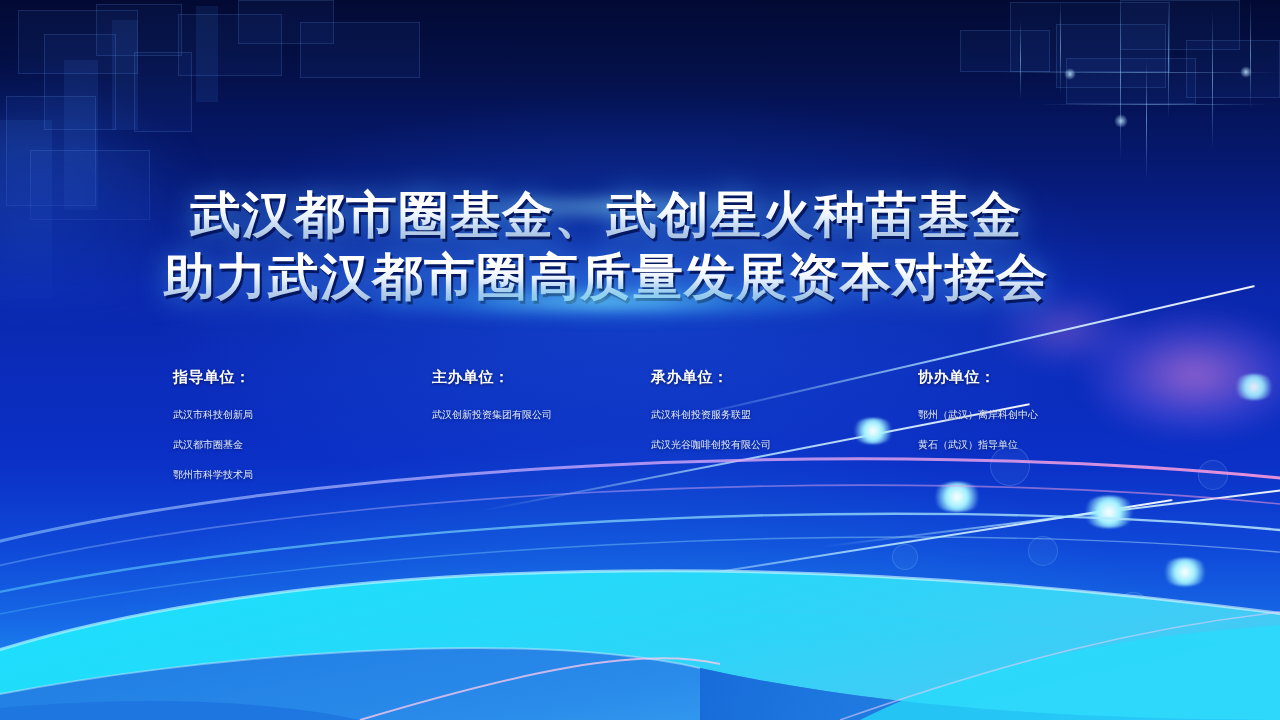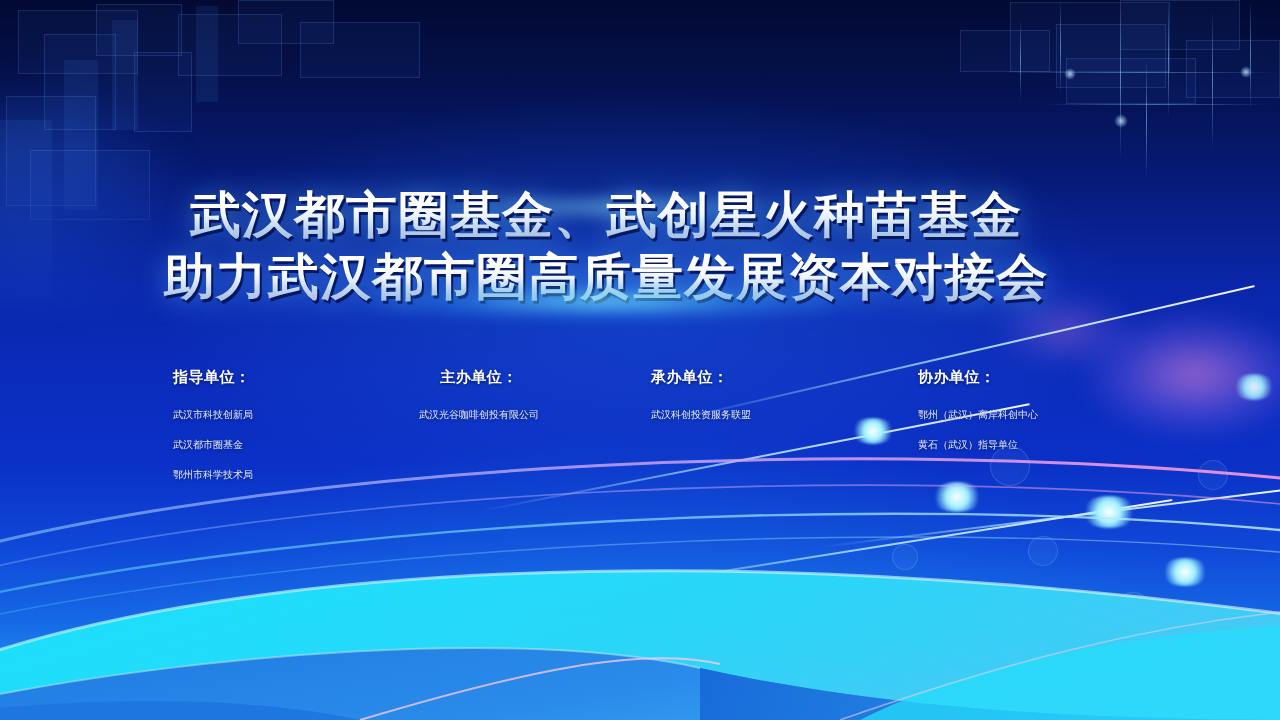--- a/index.html
+++ b/index.html
@@ -158,28 +158,29 @@
 
   <div class="orgs">
 
     <div class="col" style="left:173px;">
       <div class="col-head">指导单位：</div>
       <div class="col-item">武汉市科技创新局</div>
       <div class="col-item">武汉都市圈基金</div>
       <div class="col-item">鄂州市科学技术局</div>
     </div>
 
-    <div class="col" style="left:419px;text-align:center;">
+    <div class="col" style="left:432px;">
       <div class="col-head">主办单位：</div>
-      <div class="col-item">武汉光谷咖啡创投有限公司</div>
+      <div class="col-item">武汉创新投资集团有限公司</div>
     </div>
 
     <div class="col" style="left:651px;">
       <div class="col-head">承办单位：</div>
       <div class="col-item">武汉科创投资服务联盟</div>
+      <div class="col-item">武汉光谷咖啡创投有限公司</div>
     </div>
 
     <div class="col" style="left:918px;">
       <div class="col-head">协办单位：</div>
       <div class="col-item">鄂州（武汉）离岸科创中心</div>
       <div class="col-item">黄石（武汉）指导单位</div>
     </div>
 
   </div>
 

